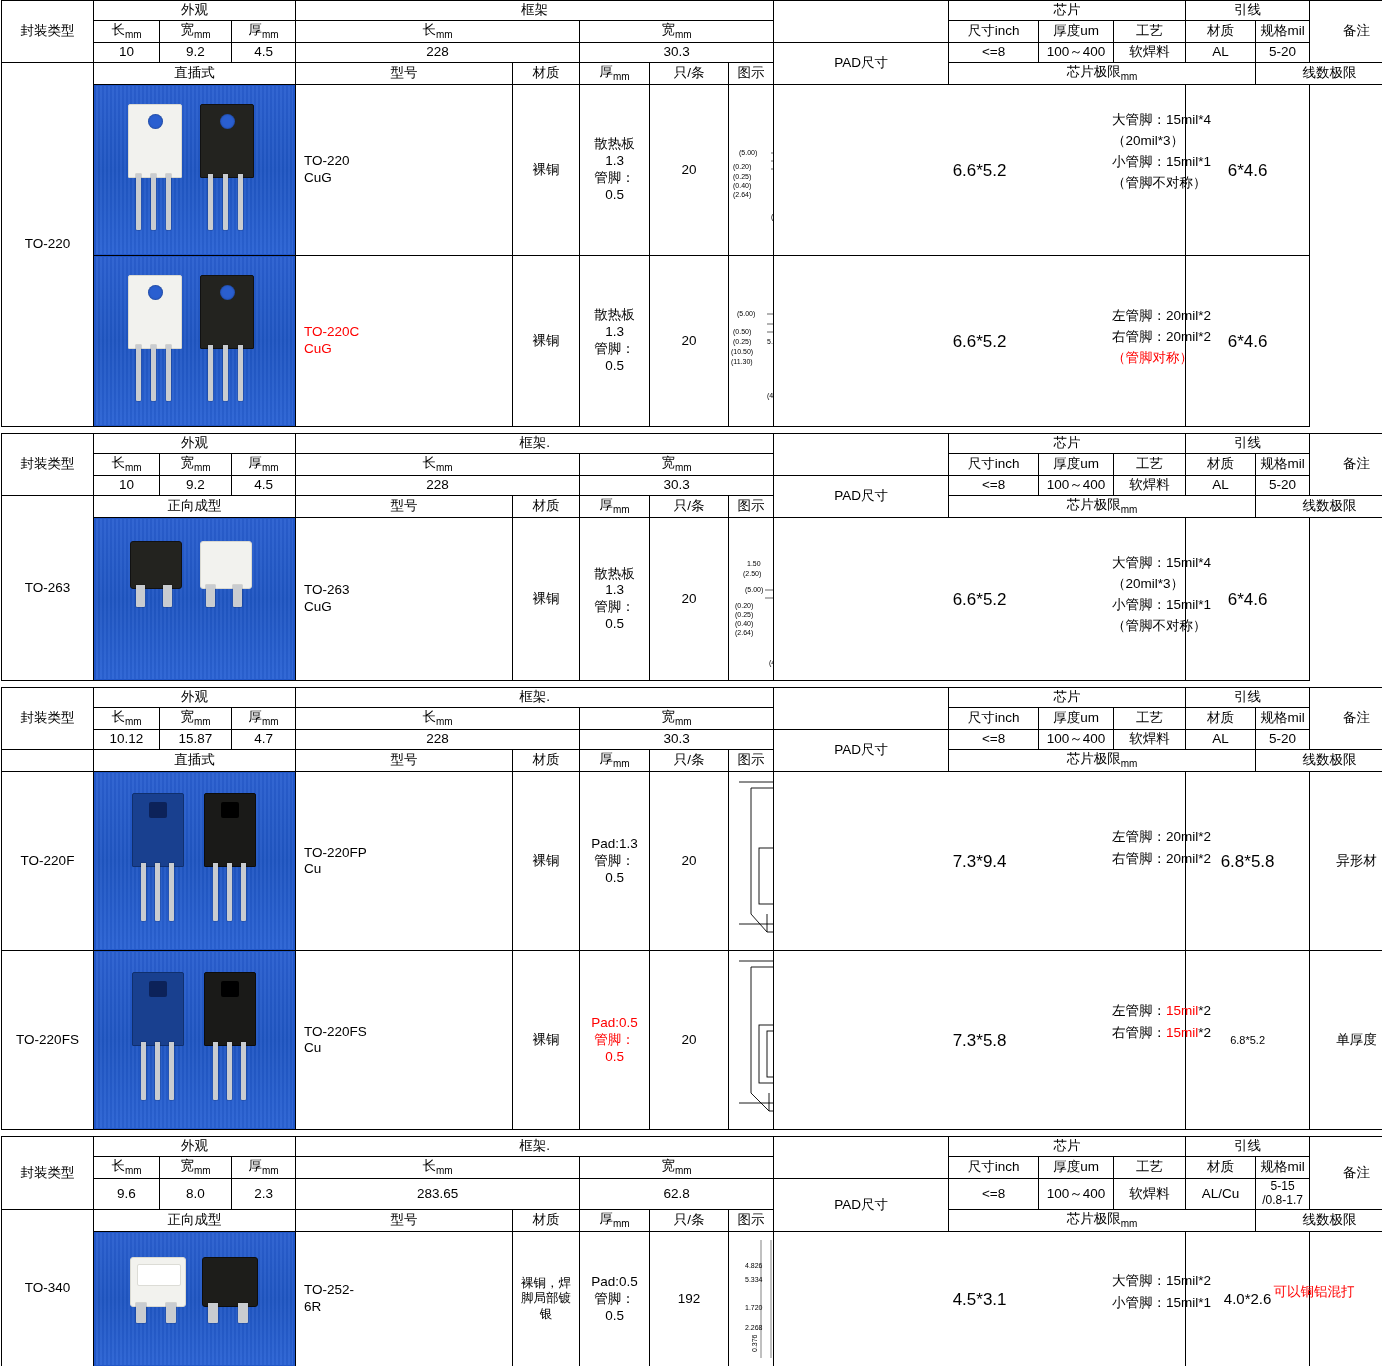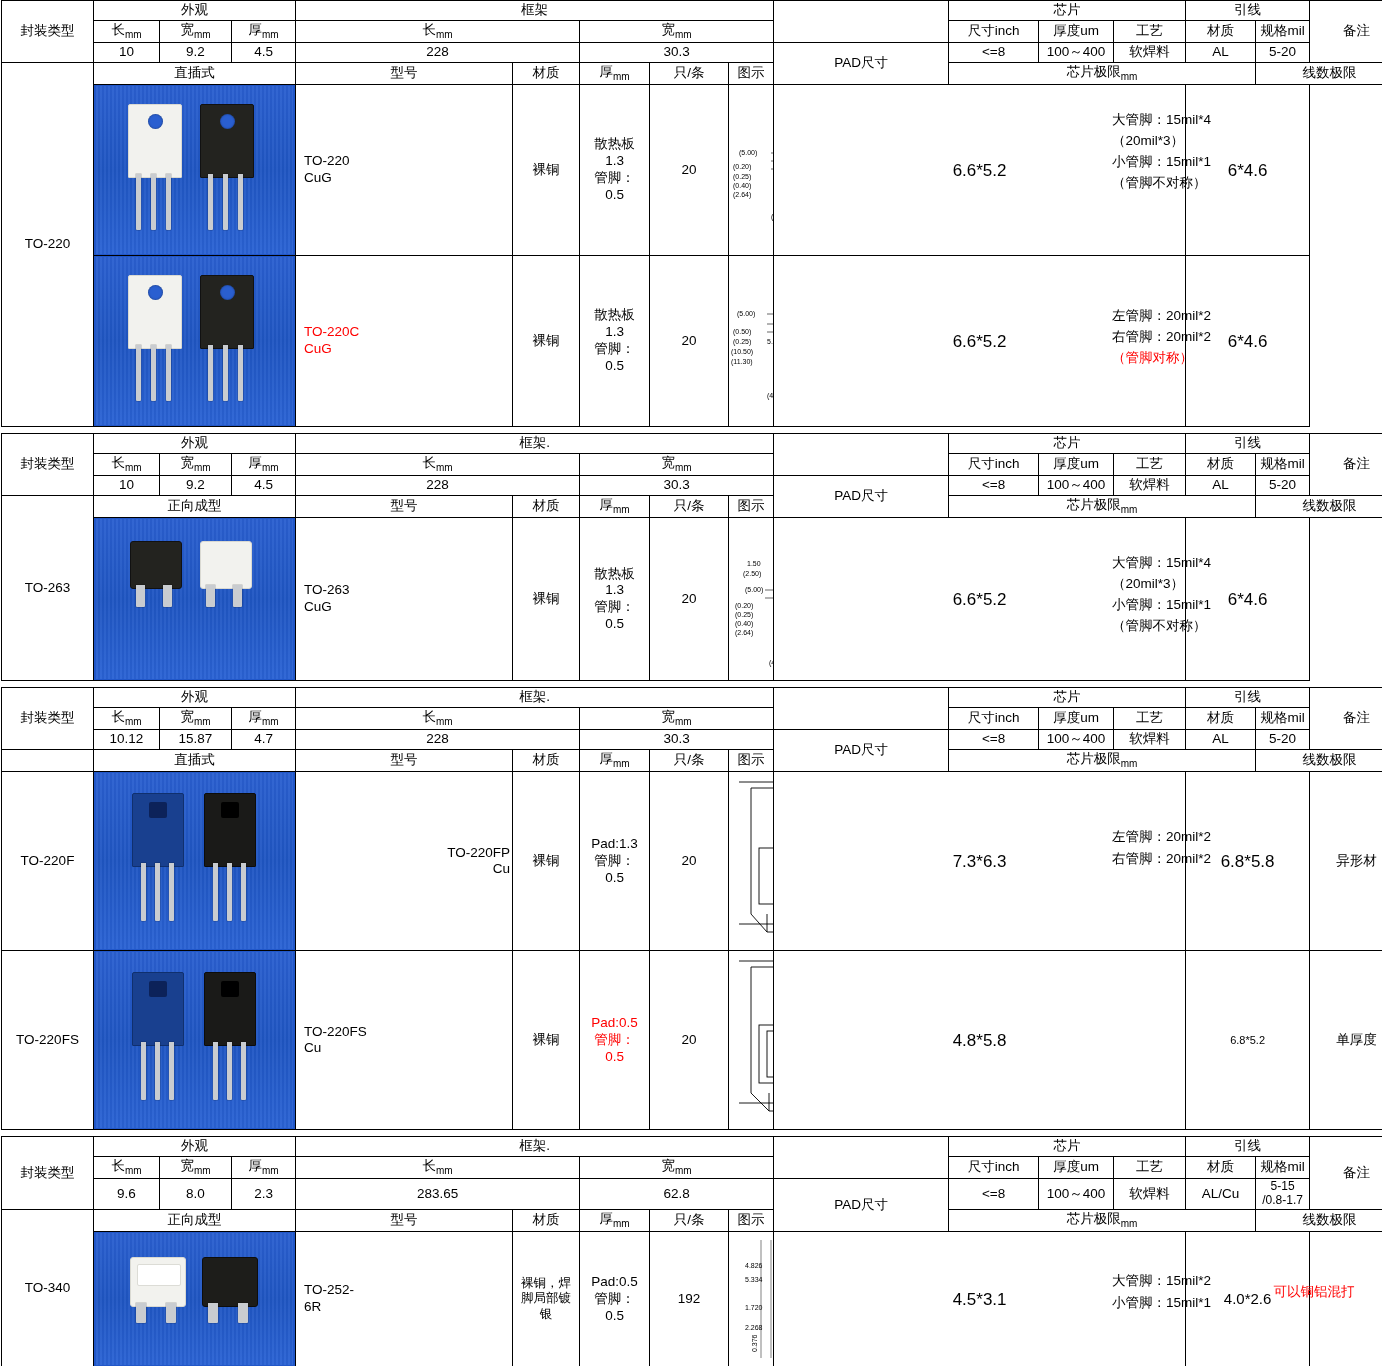--- a/index.html
+++ b/index.html
@@ -514,21 +514,21 @@
           <div class="leg" style="left:73px;top:90px;height:58px;"></div>
           <div class="to-pkg" style="left:108px;top:20px;width:50px;height:72px;background:#1a1a18;border:1px solid #0c0c0b;">
             <div style="position:absolute;left:16px;top:8px;width:18px;height:16px;background:#000;border-radius:2px;"></div>
           </div>
           <div class="leg" style="left:117px;top:90px;height:58px;"></div>
           <div class="leg" style="left:131px;top:90px;height:58px;"></div>
           <div class="leg" style="left:145px;top:90px;height:58px;"></div>
         </div>
       </td>
       <td colspan="2">
-        <div style="text-align:right;padding-left:6px;">TO-220FP<br>Cu</div>
+        <div style="text-align:left;padding-left:6px;">TO-220FP<br>Cu</div>
       </td>
       <td>裸铜</td>
       <td class="cellblock">Pad:1.3<br>管脚：<br>0.5</td>
       <td><span>20</span></td>
       <td class="drawing">
         <svg width="209" height="174" viewBox="0 0 209 174">
           <g stroke="#000" fill="none" stroke-width="0.9">
             <path d="M8 8 L120 8 L120 150 L8 150"></path>
             <path d="M20 14 L112 14 L112 140 L96 158 L36 158 L20 140 Z"></path>
             <circle cx="66" cy="44" r="22"></circle>
@@ -543,21 +543,21 @@
           </g>
           <g font-family="Liberation Sans, sans-serif" font-size="8" fill="#000">
             <text x="44" y="96">7.3</text>
             <text x="70" y="116" transform="rotate(-90 70 116)">6.3</text>
             <text x="138" y="98">1.3</text>
             <text x="132" y="36" transform="rotate(-90 132 36)">(1.20)</text>
             <text x="160" y="36" transform="rotate(-90 160 36)">R</text>
           </g>
         </svg>
       </td>
-      <td colspan="4" style="font-size:17px"><span>7.3*6.3</span></td>
+      <td colspan="4" style="font-size:17px"><span>7.3*9.4</span></td>
       <td colspan="2" style="font-size:17px"><span>6.8*5.8</span></td>
       <td><span>异形材</span></td>
     </tr>
 
     <tr>
       <td><span>TO-220FS</span></td>
       <td colspan="3" class="photo" style="height:176px">
         <div class="photo-inner">
           <div class="to-pkg" style="left:36px;top:20px;width:50px;height:72px;background:#19408f;border:1px solid #10306e;">
             <div style="position:absolute;left:16px;top:8px;width:18px;height:16px;background:#0c2259;border-radius:2px;"></div>
@@ -593,21 +593,21 @@
             <path d="M140 14 L166 14" stroke-width="0.6"></path>
             <path d="M156 136 L186 136" stroke-width="0.6"></path>
           </g>
           <g font-family="Liberation Sans, sans-serif" font-size="8" fill="#000">
             <text x="44" y="94">7.3</text>
             <text x="78" y="100">13.8</text>
             <text x="176" y="118">1.</text>
           </g>
         </svg>
       </td>
-      <td colspan="4" style="font-size:17px"><span>4.8*5.8</span></td>
+      <td colspan="4" style="font-size:17px"><span>7.3*5.8</span></td>
       <td colspan="2" style="font-size:11px"><span>6.8*5.2</span></td>
       <td><span>单厚度</span></td>
     </tr>
   </tbody>
     </table>
 
   <div class="sep-wrap"></div>
 
   <table class="pkg">
     <colgroup>
@@ -744,20 +744,24 @@
     <div>（20mil*3）</div>
     <div>小管脚：15mil*1</div>
     <div>（管脚不对称）</div>
   </div>
 
   <div style="position:absolute;left:1112px;top:826px;width:170px;font-size:13.5px;line-height:1.6;text-align:left;">
     <div>左管脚：20mil*2</div>
     <div>右管脚：20mil*2</div>
   </div>
 
+  <div style="position:absolute;left:1112px;top:1000px;width:180px;font-size:13.5px;line-height:1.6;text-align:left;">
+    <div>左管脚：<span class="red">15mil</span>*2</div>
+    <div>右管脚：<span class="red">15mil</span>*2</div>
+  </div>
 
   <div style="position:absolute;left:1112px;top:1270px;width:170px;font-size:13.5px;line-height:1.6;text-align:left;">
     <div>大管脚：15mil*2</div>
     <div>小管脚：15mil*1</div>
   </div>
 
   <div class="red" style="position:absolute;left:1254px;top:1283px;width:120px;font-size:13.5px;text-align:center;">可以铜铝混打</div>
 
 </div>
 

